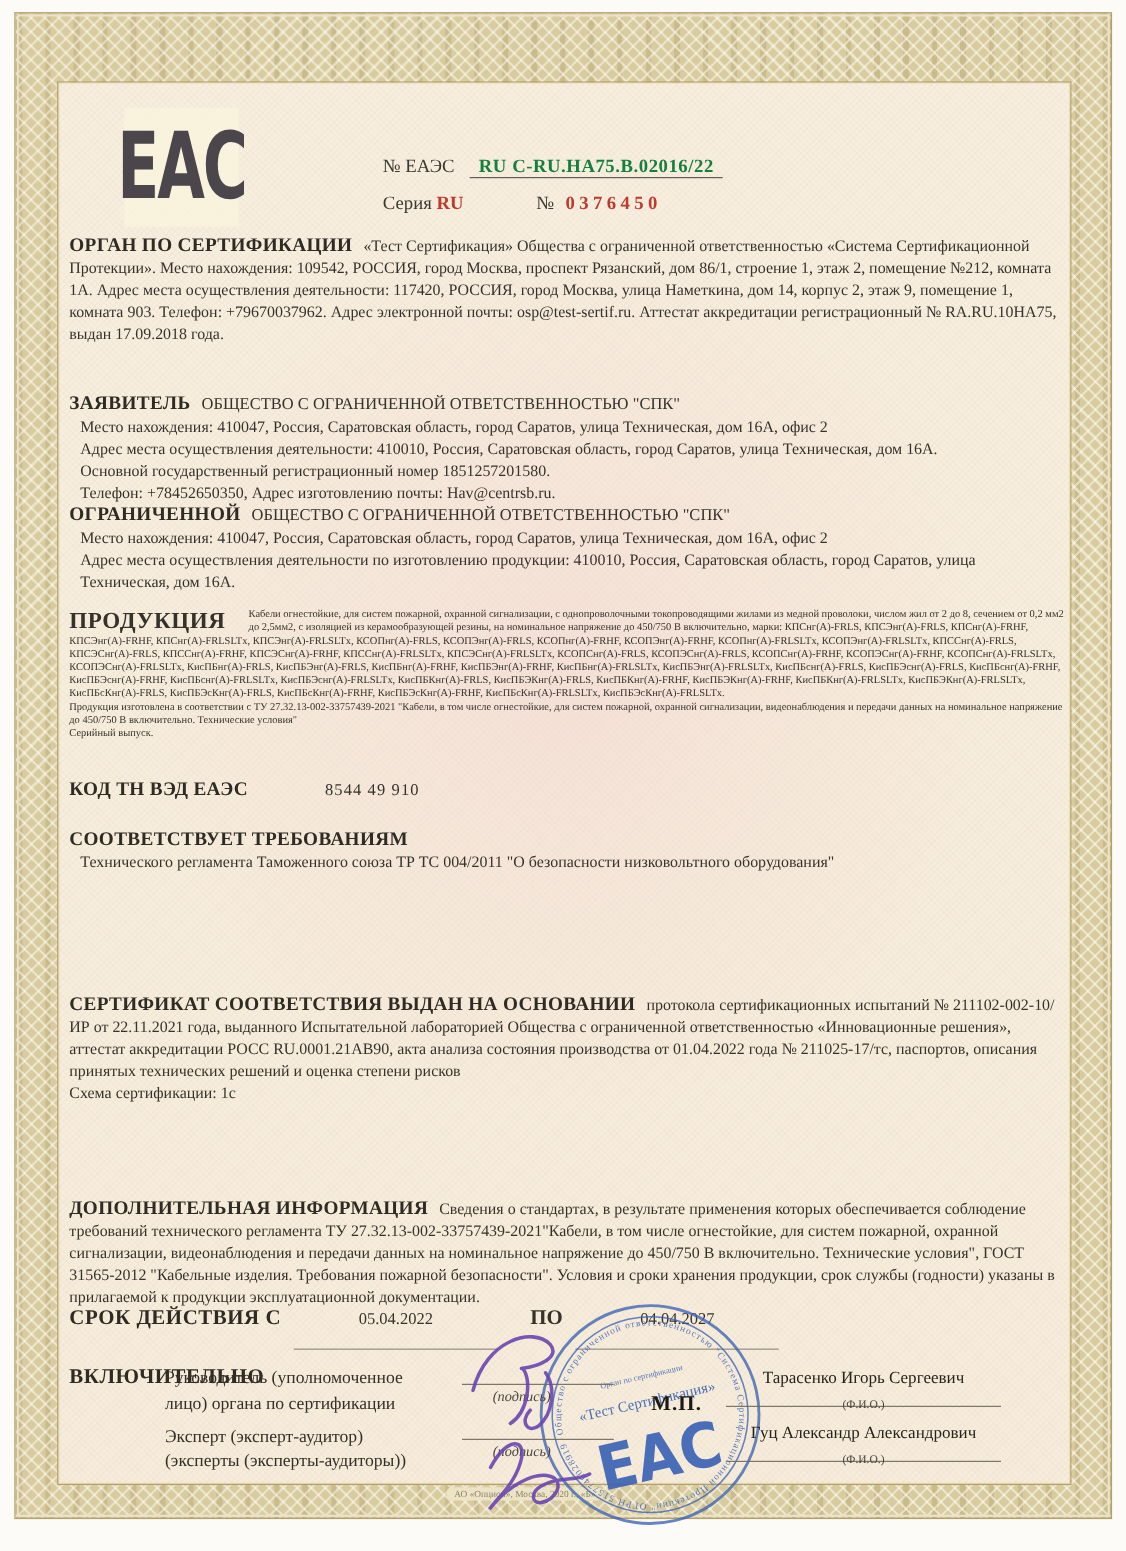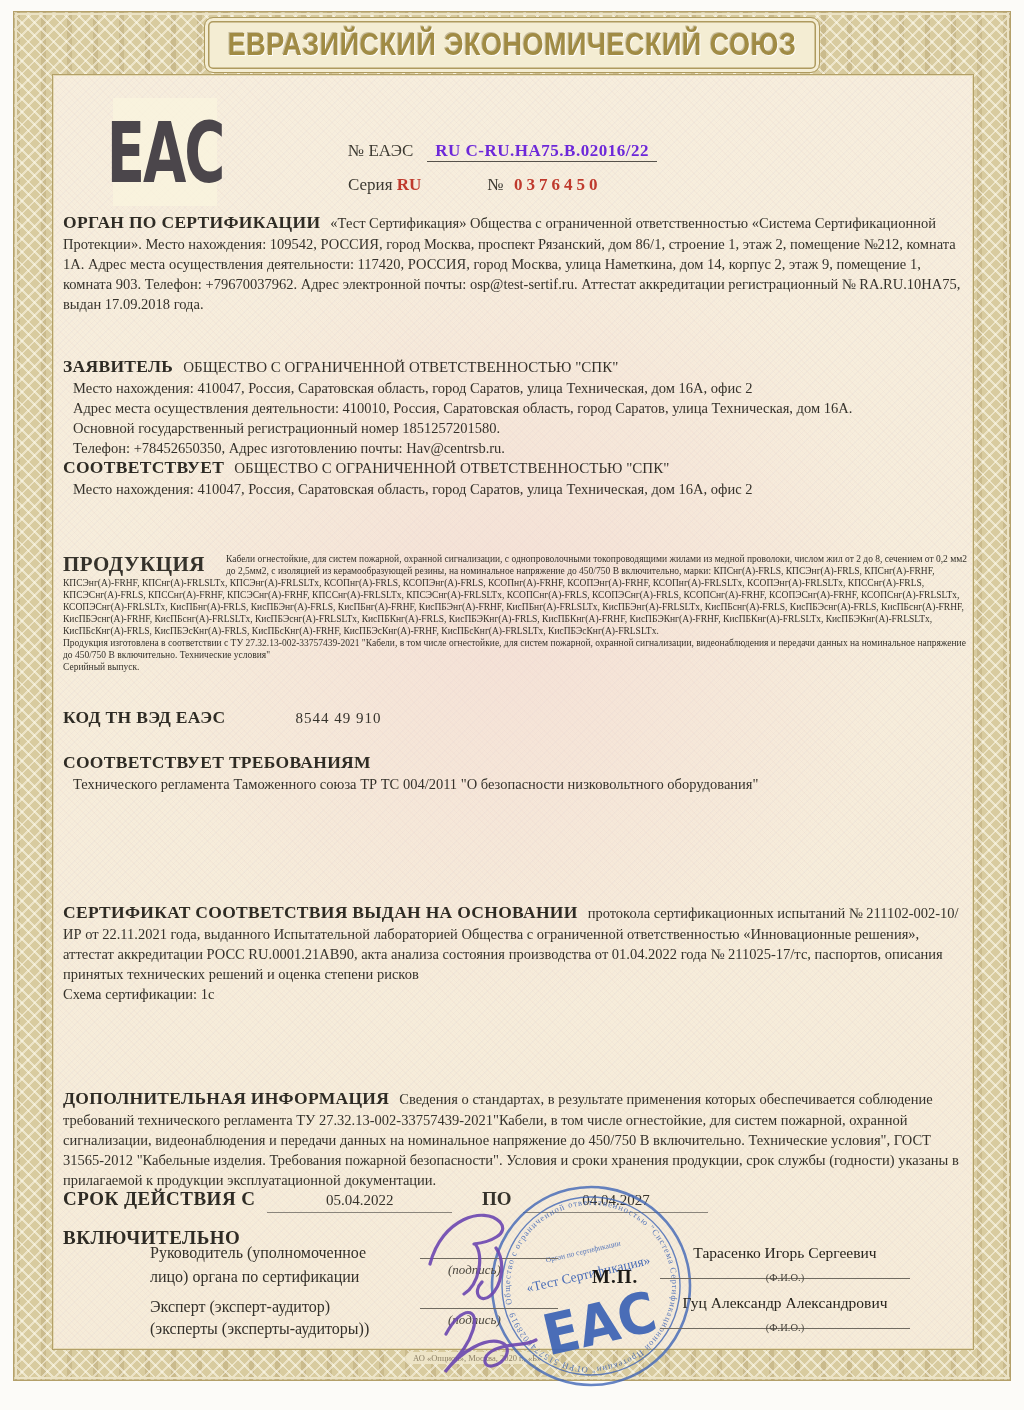--- a/index.html
+++ b/index.html
@@ -31,21 +31,21 @@
   .eac-mark{position:absolute;left:113px;top:98px;width:104px;height:108px;z-index:2;
     background:rgba(250,244,222,.75);display:flex;align-items:center;justify-content:center;}
   .eac-mark span{font-family:"DejaVu Sans",sans-serif;font-weight:bold;font-size:56px;
     letter-spacing:-2px;color:#4b464b;transform:scaleY(1.5);}
   .doc-title{position:absolute;left:0;top:88px;width:100%;text-align:center;z-index:2;}
   .doc-title span{font-family:"Liberation Sans",sans-serif;font-weight:bold;font-size:30px;
     letter-spacing:3px;color:#b29b4f;transform:scaleY(1.12);display:inline-block;
     text-shadow:1px 1px 0 rgba(255,255,255,.75), 2px 2px 2px rgba(130,105,50,.45);}
   .num-row{position:absolute;left:348px;top:141px;z-index:2;font-size:17px;color:#3c3931;}
   .num-row .lbl{margin-right:14px;}
-  .num-row .val{font-weight:bold;color:#6d28d9;border-bottom:1.5px solid #55514a;
+  .num-row .val{font-weight:bold;color:#15803d;border-bottom:1.5px solid #55514a;
     padding:0 8px 1px 8px;letter-spacing:.5px;}
   .series-row{position:absolute;left:348px;top:175px;z-index:2;font-size:17px;color:#3c3931;}
   .series-row .red{color:#bf3a2d;font-weight:bold;}
   .series-row .serial{letter-spacing:4px;margin-left:6px;}
   .series-row .no{margin-left:62px;}
   
   .sec{position:absolute;left:63px;width:906px;z-index:2;font-size:14.5px;line-height:1.38;}
   .sec .h{font-weight:bold;font-size:17.5px;letter-spacing:.3px;color:#2e2b24;margin-right:10px;}
   .sec .sub{font-size:15px;}
   .sec div.ln{margin-left:10px;}
@@ -56,21 +56,21 @@
   .s-prod .h-prod{float:left;font-weight:bold;font-size:21px;letter-spacing:.5px;margin-right:21px;line-height:1;}
   .s-kod{top:705px;}
   .s-kod .h{margin-right:70px;}
   .s-kod .val{font-size:15px;letter-spacing:1px;}
   .s-sootv{top:750px;}
   .s-osnov{top:900px;}
   .s-dop{top:1086px;}
   .s-srok{top:1186px;font-size:15px;}
   .srok-h{font-weight:bold;font-size:19px;letter-spacing:.5px;color:#2e2b24;}
   .date-cell{display:inline-block;width:185px;text-align:center;border-bottom:1px solid #8a857b;
-    margin:0 8px;padding-bottom:1px;vertical-align:baseline;}
+    margin:0 8px;padding-bottom:15px;vertical-align:baseline;}
   .srok-po{font-weight:bold;font-size:19px;margin-left:18px;}
   .srok-incl{font-weight:bold;font-size:19px;letter-spacing:.5px;margin-top:12px;color:#2e2b24;}
   
   .abs{position:absolute;z-index:6;}
   .sig-label{font-size:16px;color:#33302a;z-index:6;}
   .sig-line{border-bottom:1px solid #6f6a60;width:138px;}
   .cap{font-size:13px;color:#4a463e;font-style:italic;}
   .name-cell{width:250px;text-align:center;font-size:15.5px;color:#26231d;
     border-bottom:1px solid #6f6a60;padding-bottom:16px;}
   .fio-cap{width:250px;text-align:center;font-size:10.5px;color:#4a463e;}
@@ -82,23 +82,20 @@
   .clear{clear:both;}
 </style>
 </head>
 <body>
 
 <div class="page">
 
   <div class="frame"></div>
   <div class="field"></div>
 
-  <div class="banner">
-    <span>ЕВРАЗИЙСКИЙ ЭКОНОМИЧЕСКИЙ СОЮЗ</span>
-  </div>
 
   <div class="eac-mark">
     <span>ЕАС</span>
   </div>
 
 
   <div class="num-row">
     <span class="lbl">№ ЕАЭС</span><span class="val">RU C-RU.HA75.B.02016/22</span>
   </div>
 
@@ -115,22 +112,23 @@
 
   <div class="sec s-zayav">
     <span class="h">ЗАЯВИТЕЛЬ</span><span class="sub">ОБЩЕСТВО С ОГРАНИЧЕННОЙ ОТВЕТСТВЕННОСТЬЮ "СПК"</span>
     <div class="ln">Место нахождения: 410047, Россия, Саратовская область, город Саратов, улица Техническая, дом 16А, офис 2</div>
     <div class="ln">Адрес места осуществления деятельности: 410010, Россия, Саратовская область, город Саратов, улица Техническая, дом 16А.</div>
     <div class="ln">Основной государственный регистрационный номер 1851257201580.</div>
     <div class="ln">Телефон: +78452650350, Адрес изготовлению почты: Hav@centrsb.ru.</div>
   </div>
 
   <div class="sec s-izgot">
-    <span class="h">СООТВЕТСТВУЕТ</span><span class="sub">ОБЩЕСТВО С ОГРАНИЧЕННОЙ ОТВЕТСТВЕННОСТЬЮ "СПК"</span>
+    <span class="h">ОГРАНИЧЕННОЙ</span><span class="sub">ОБЩЕСТВО С ОГРАНИЧЕННОЙ ОТВЕТСТВЕННОСТЬЮ "СПК"</span>
     <div class="ln">Место нахождения: 410047, Россия, Саратовская область, город Саратов, улица Техническая, дом 16А, офис 2</div>
+    <div class="ln">Адрес места осуществления деятельности по изготовлению продукции: 410010, Россия, Саратовская область, город Саратов, улица Техническая, дом 16А.</div>
   </div>
 
   <div class="sec s-prod">
     <span class="h-prod">ПРОДУКЦИЯ</span>
     <span>Кабели огнестойкие, для систем пожарной, охранной сигнализации, с однопроволочными токопроводящими жилами из медной проволоки, числом жил от 2 до 8, сечением от 0,2 мм2 до 2,5мм2, с изоляцией из керамообразующей резины, на номинальное напряжение до 450/750 В включительно, марки: КПСнг(А)-FRLS, КПСЭнг(А)-FRLS, КПСнг(А)-FRHF, КПСЭнг(А)-FRHF, КПСнг(А)-FRLSLTх, КПСЭнг(А)-FRLSLTх, КСОПнг(А)-FRLS, КСОПЭнг(А)-FRLS, КСОПнг(А)-FRHF, КСОПЭнг(А)-FRHF, КСОПнг(А)-FRLSLTх, КСОПЭнг(А)-FRLSLTх, КПССнг(А)-FRLS, КПСЭСнг(А)-FRLS, КПССнг(А)-FRHF, КПСЭСнг(А)-FRHF, КПССнг(А)-FRLSLTх, КПСЭСнг(А)-FRLSLTх, КСОПСнг(А)-FRLS, КСОПЭСнг(А)-FRLS, КСОПСнг(А)-FRHF, КСОПЭСнг(А)-FRHF, КСОПСнг(А)-FRLSLTх, КСОПЭСнг(А)-FRLSLTх, КисПБнг(А)-FRLS, КисПБЭнг(А)-FRLS, КисПБнг(А)-FRHF, КисПБЭнг(А)-FRHF, КисПБнг(А)-FRLSLTх, КисПБЭнг(А)-FRLSLTх, КисПБснг(А)-FRLS, КисПБЭснг(А)-FRLS, КисПБснг(А)-FRHF, КисПБЭснг(А)-FRHF, КисПБснг(А)-FRLSLTх, КисПБЭснг(А)-FRLSLTх, КисПБКнг(А)-FRLS, КисПБЭКнг(А)-FRLS, КисПБКнг(А)-FRHF, КисПБЭКнг(А)-FRHF, КисПБКнг(А)-FRLSLTх, КисПБЭКнг(А)-FRLSLTх, КисПБсКнг(А)-FRLS, КисПБЭсКнг(А)-FRLS, КисПБсКнг(А)-FRHF, КисПБЭсКнг(А)-FRHF, КисПБсКнг(А)-FRLSLTх, КисПБЭсКнг(А)-FRLSLTх.</span>
     <div class="clear">Продукция изготовлена в соответствии с ТУ 27.32.13-002-33757439-2021 "Кабели, в том числе огнестойкие, для систем пожарной, охранной сигнализации, видеонаблюдения и передачи данных на номинальное напряжение до 450/750 В включительно. Технические условия"</div>
     <div>Серийный выпуск.</div>
   </div>
 
   <div class="sec s-kod">

